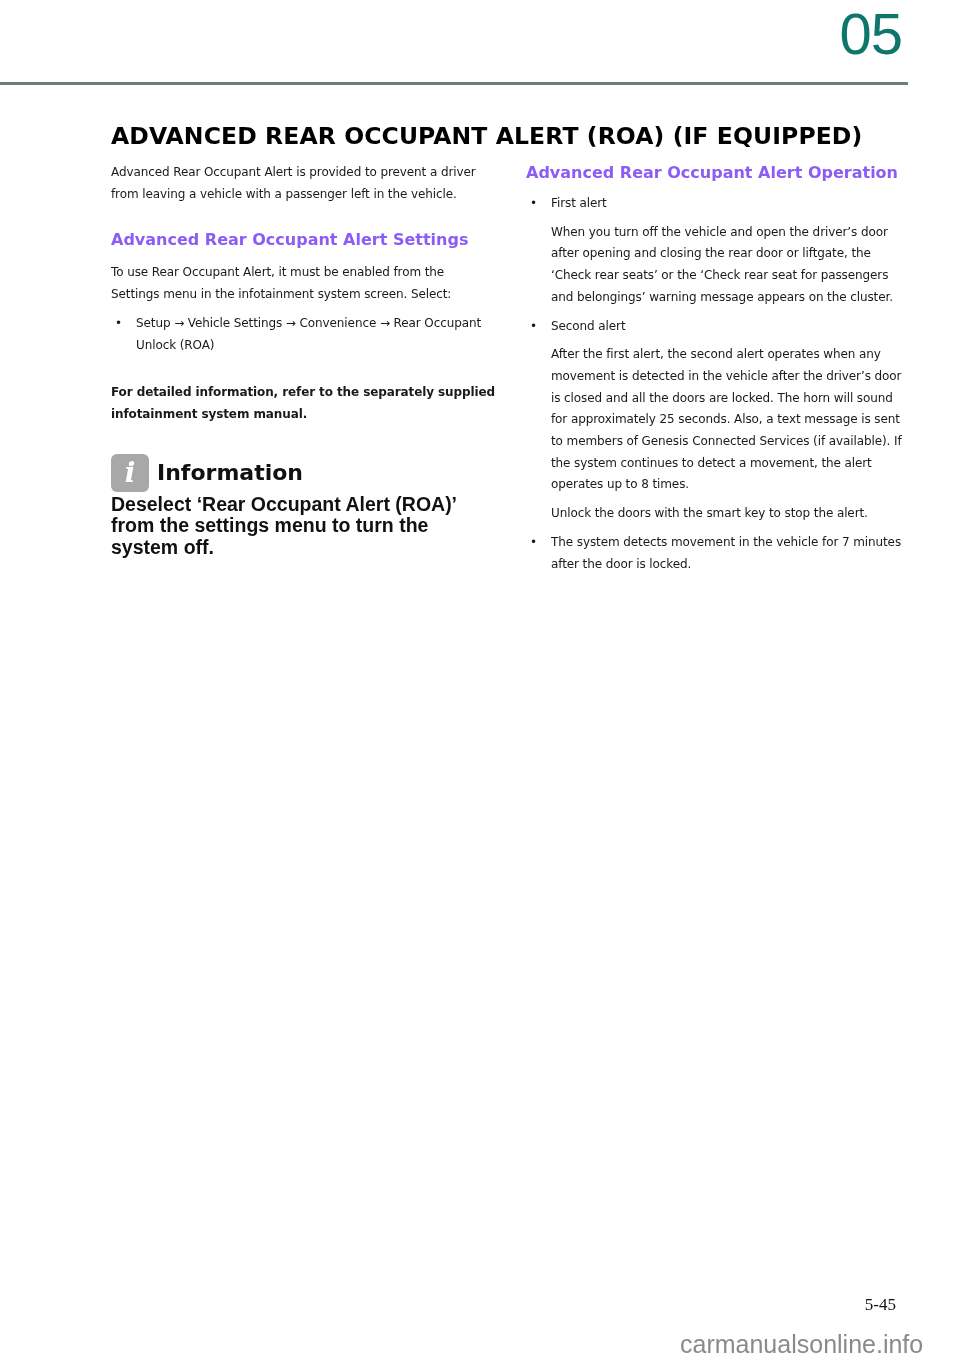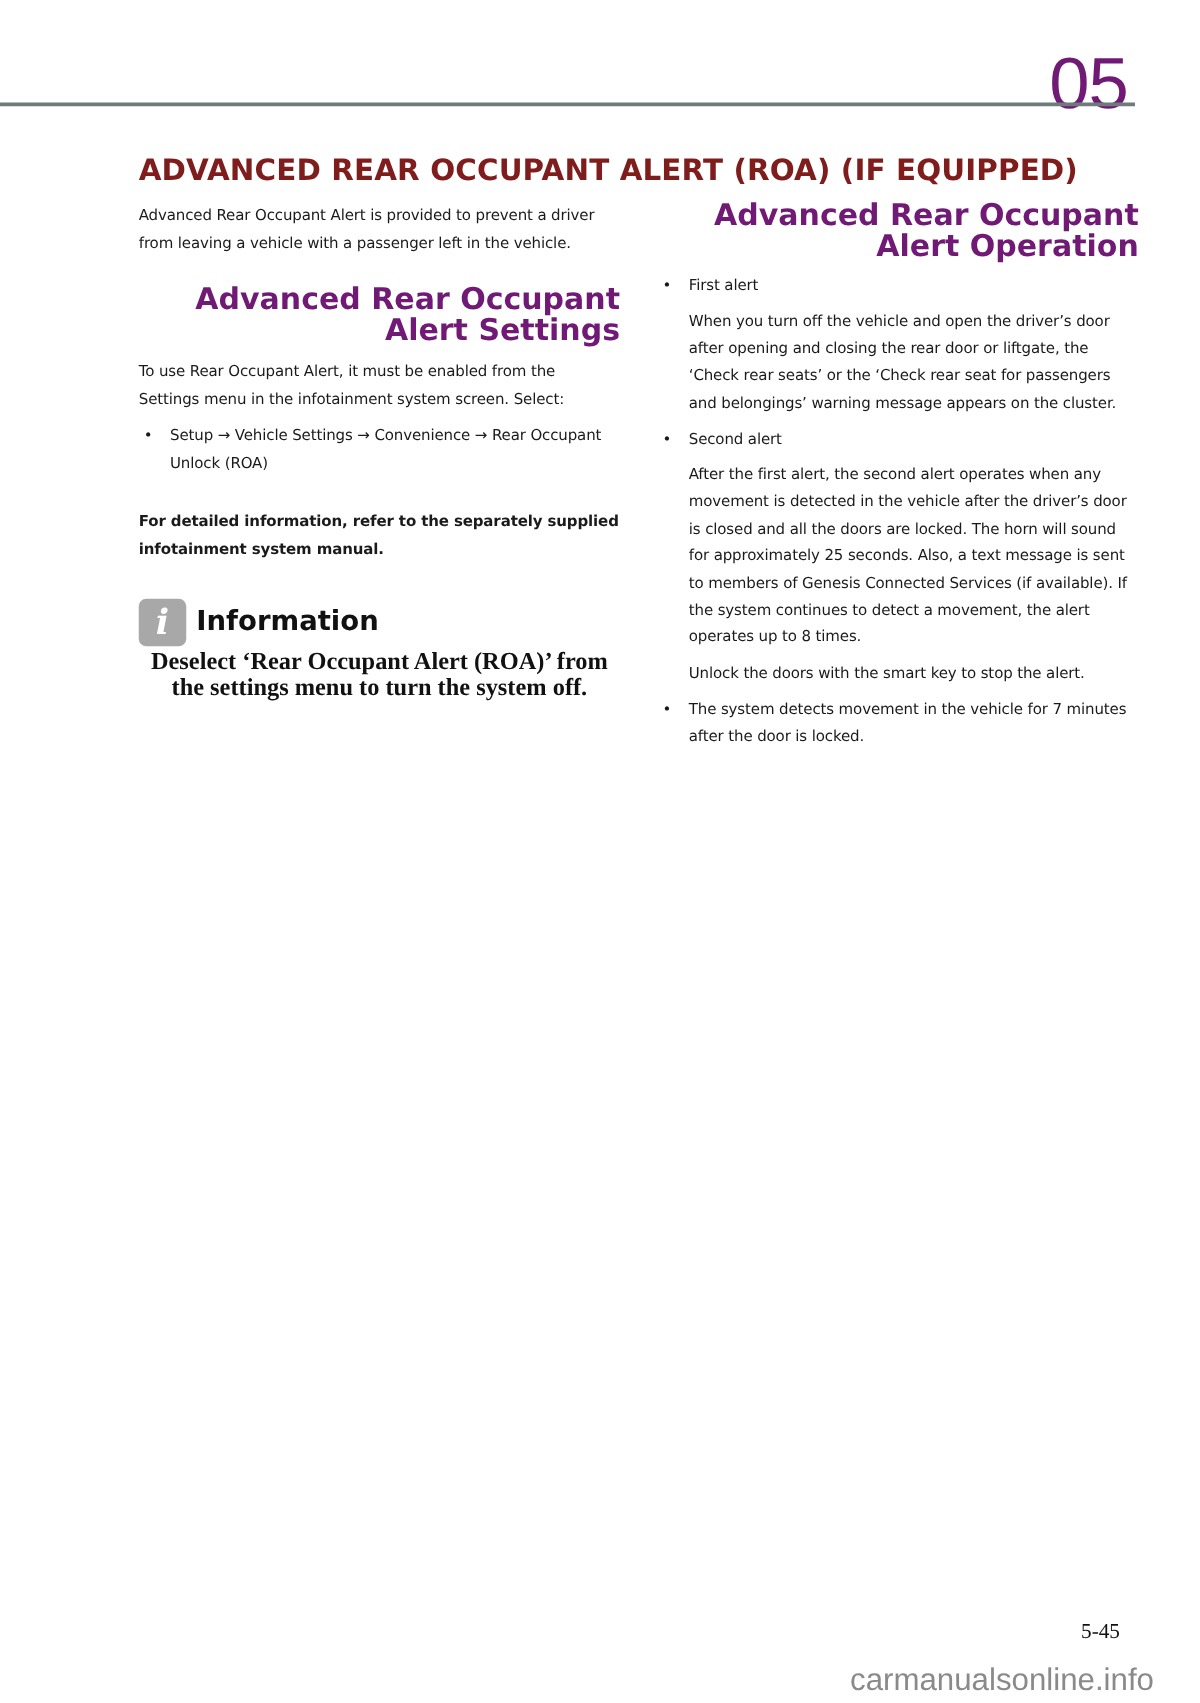--- a/index.html
+++ b/index.html
@@ -2,61 +2,61 @@
 <html><head>
 <meta charset="utf-8">
 <style>
   html, body { margin: 0; padding: 0; }
   body {
     width: 960px; height: 1362px; position: relative; overflow: hidden;
     background: #ffffff; color: #1a1a1a;
     font-family: "DejaVu Sans", sans-serif;
   }
   .chapter-num {
-    position: absolute; right: 58px; top: 37px;
+    position: absolute; right: 58px; top: 4px;
     font-family: "Liberation Sans", sans-serif;
-    font-size: 58px; line-height: 60px; color: #701a75; letter-spacing: -1px;
+    font-size: 58px; line-height: 60px; color: #0f766e; letter-spacing: -1px;
   }
   .header-rule {
     position: absolute; left: 0; top: 82px; width: 908px; height: 3px;
     background: #6d7c7b;
   }
   .section-title {
     position: absolute; left: 111px; top: 120px;
     font-family: "DejaVu Sans", sans-serif; font-weight: bold;
-    font-size: 23.5px; line-height: 32px; color: #7f1d1d; letter-spacing: 0.1px;
+    font-size: 23.5px; line-height: 32px; color: #000000; letter-spacing: 0.1px;
     white-space: nowrap;
   }
   .col { position: absolute; top: 162px; width: 385px; }
   .col-left { left: 111px; }
   .col-right { left: 526px; top: 160px; }
   .p {
     font-size: 12px; line-height: 21.7px; margin: 0; color: #1a1a1a;
     letter-spacing: -0.1px;
   }
   .h2 {
-    font-size: 24px; line-height: 25px; font-weight: bold; margin: 0; color: #701a75; text-align: right;
+    font-size: 16px; line-height: 25px; font-weight: bold; margin: 0; color: #8b5cf6;
   }
   .bold-p { font-weight: bold; }
   .bullet { position: relative; padding-left: 25px; }
   .bullet .dot { position: absolute; left: 4px; top: 0; }
   .sub { padding-left: 25px; }
   .info-head {
     display: flex; align-items: center; gap: 8px;
   }
   .info-icon {
     width: 38px; height: 38px; border-radius: 6px; background: #a8a8a8;
     color: #fff; display: flex; align-items: center; justify-content: center;
     font-family: "DejaVu Serif", serif; font-style: italic; font-weight: bold;
     font-size: 28px; line-height: 38px;
   }
   .info-title { font-size: 22px; font-weight: bold; color: #111; }
   .info-body {
-    font-family: Liberation Serif, serif; font-weight: bold;
-    font-size: 19.5px; line-height: 21.5px; color: #111; margin: 2px 0 0 0; text-align: center;
+    font-family: Liberation Sans, sans-serif; font-weight: bold;
+    font-size: 19.5px; line-height: 21.5px; color: #111; margin: 2px 0 0 0;
   }
   .page-num {
     position: absolute; right: 64px; top: 1295px;
     font-family: Liberation Serif, serif; font-size: 17px; color: #111;
   }
   .watermark {
     position: absolute; left: 680px; top: 1330px;
     font-family: "Liberation Sans", sans-serif; font-size: 25px; color: #8a8a8a;
   }
 </style>

